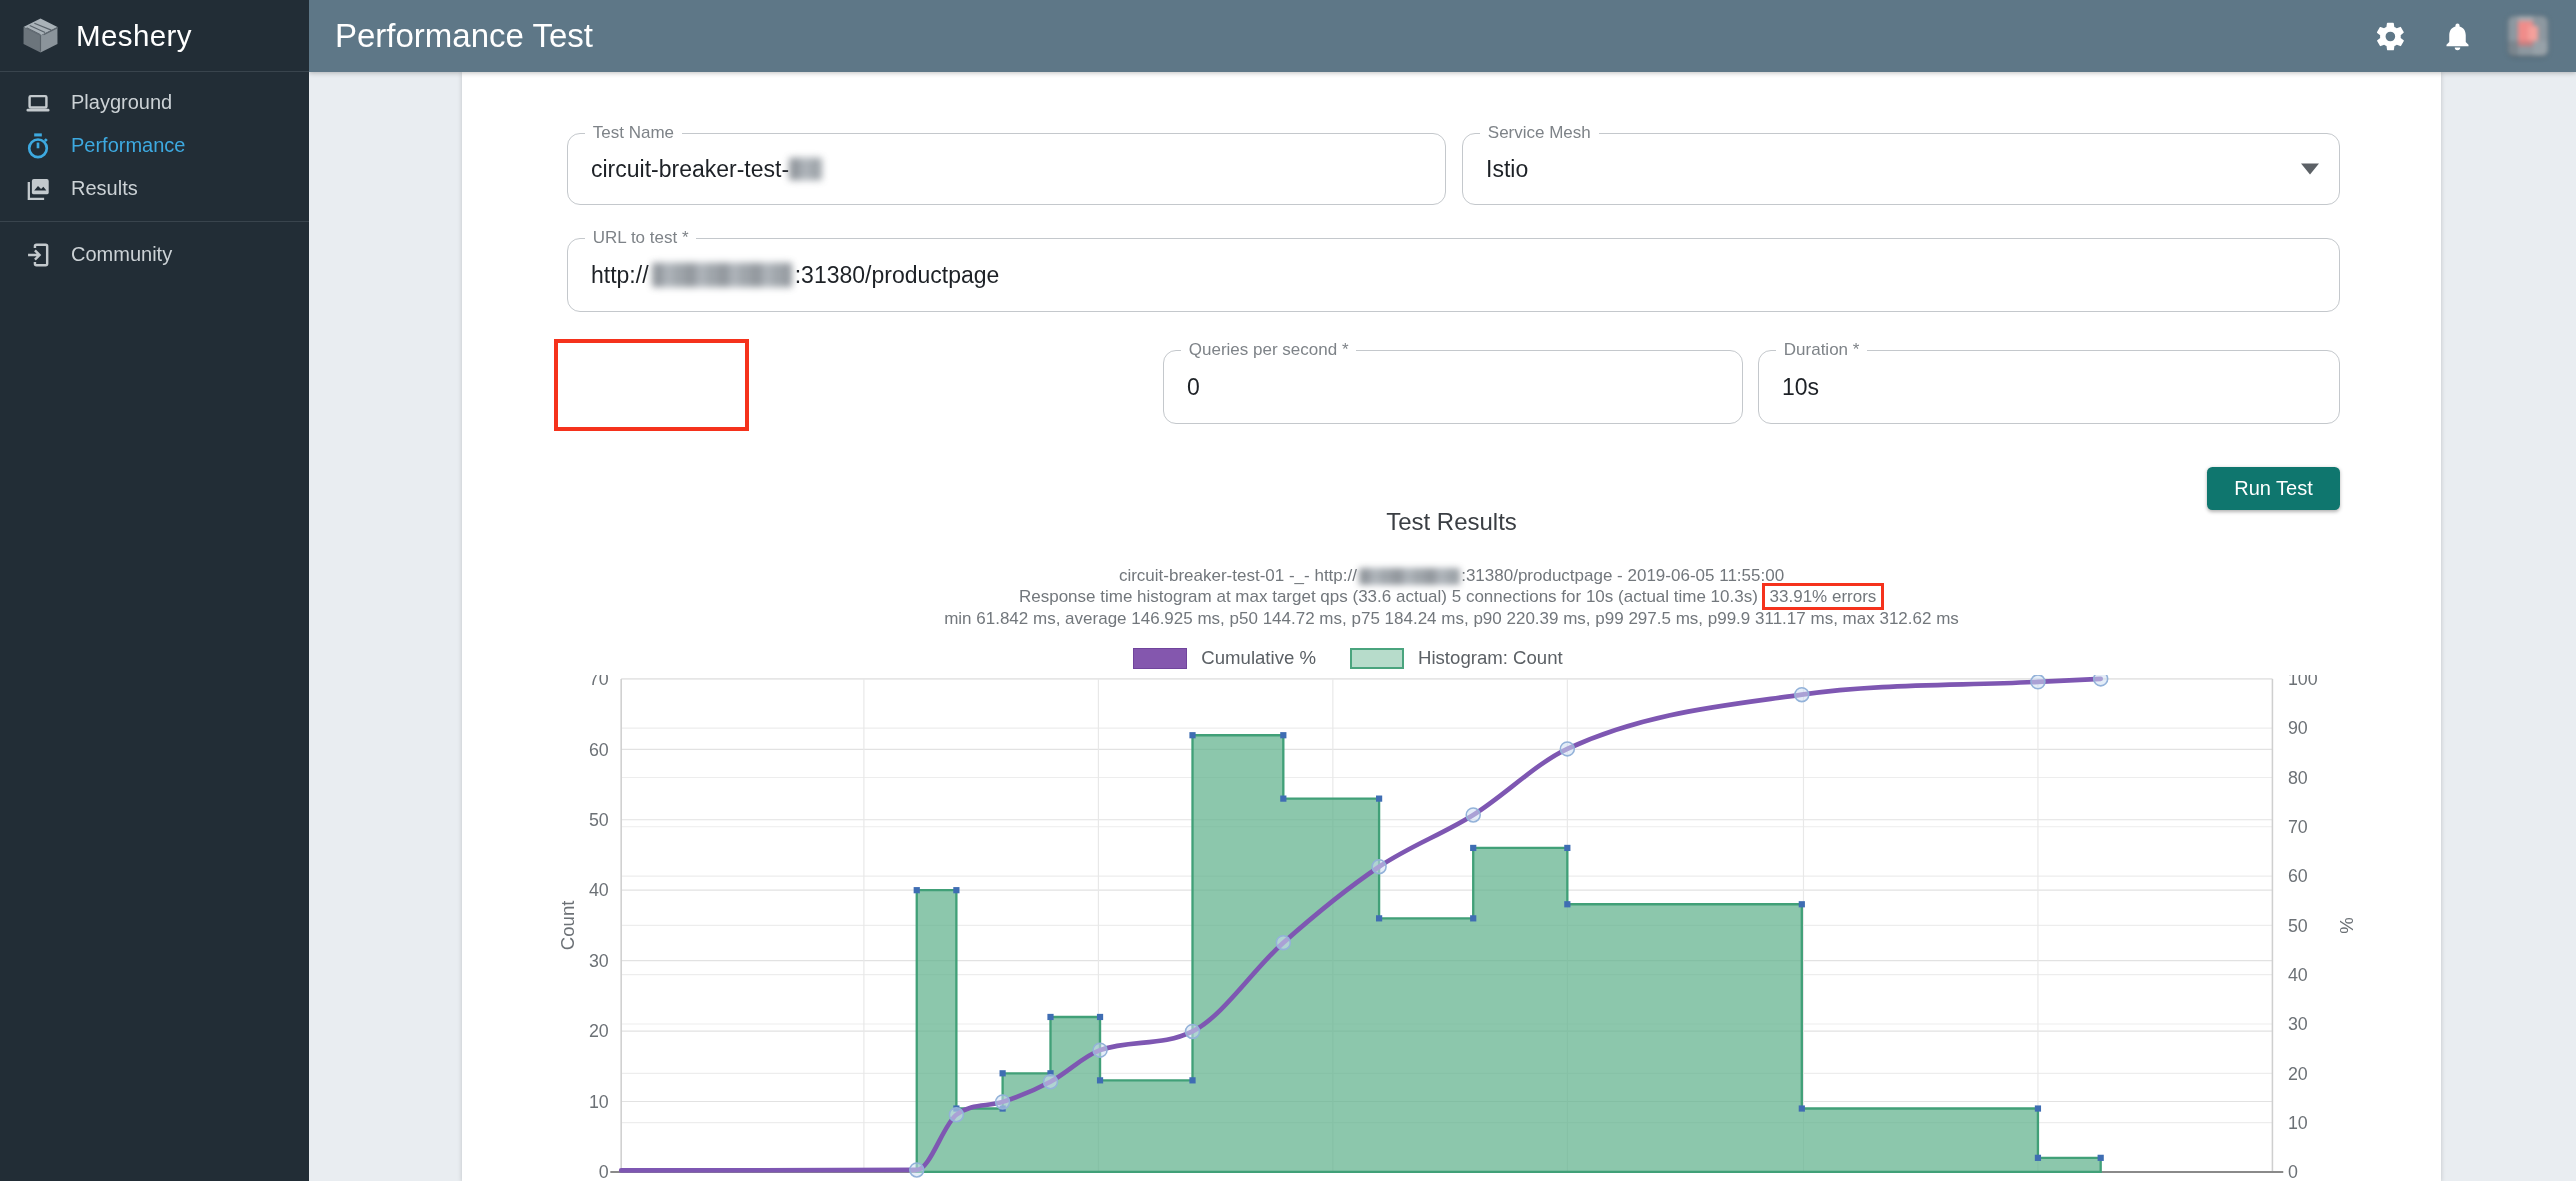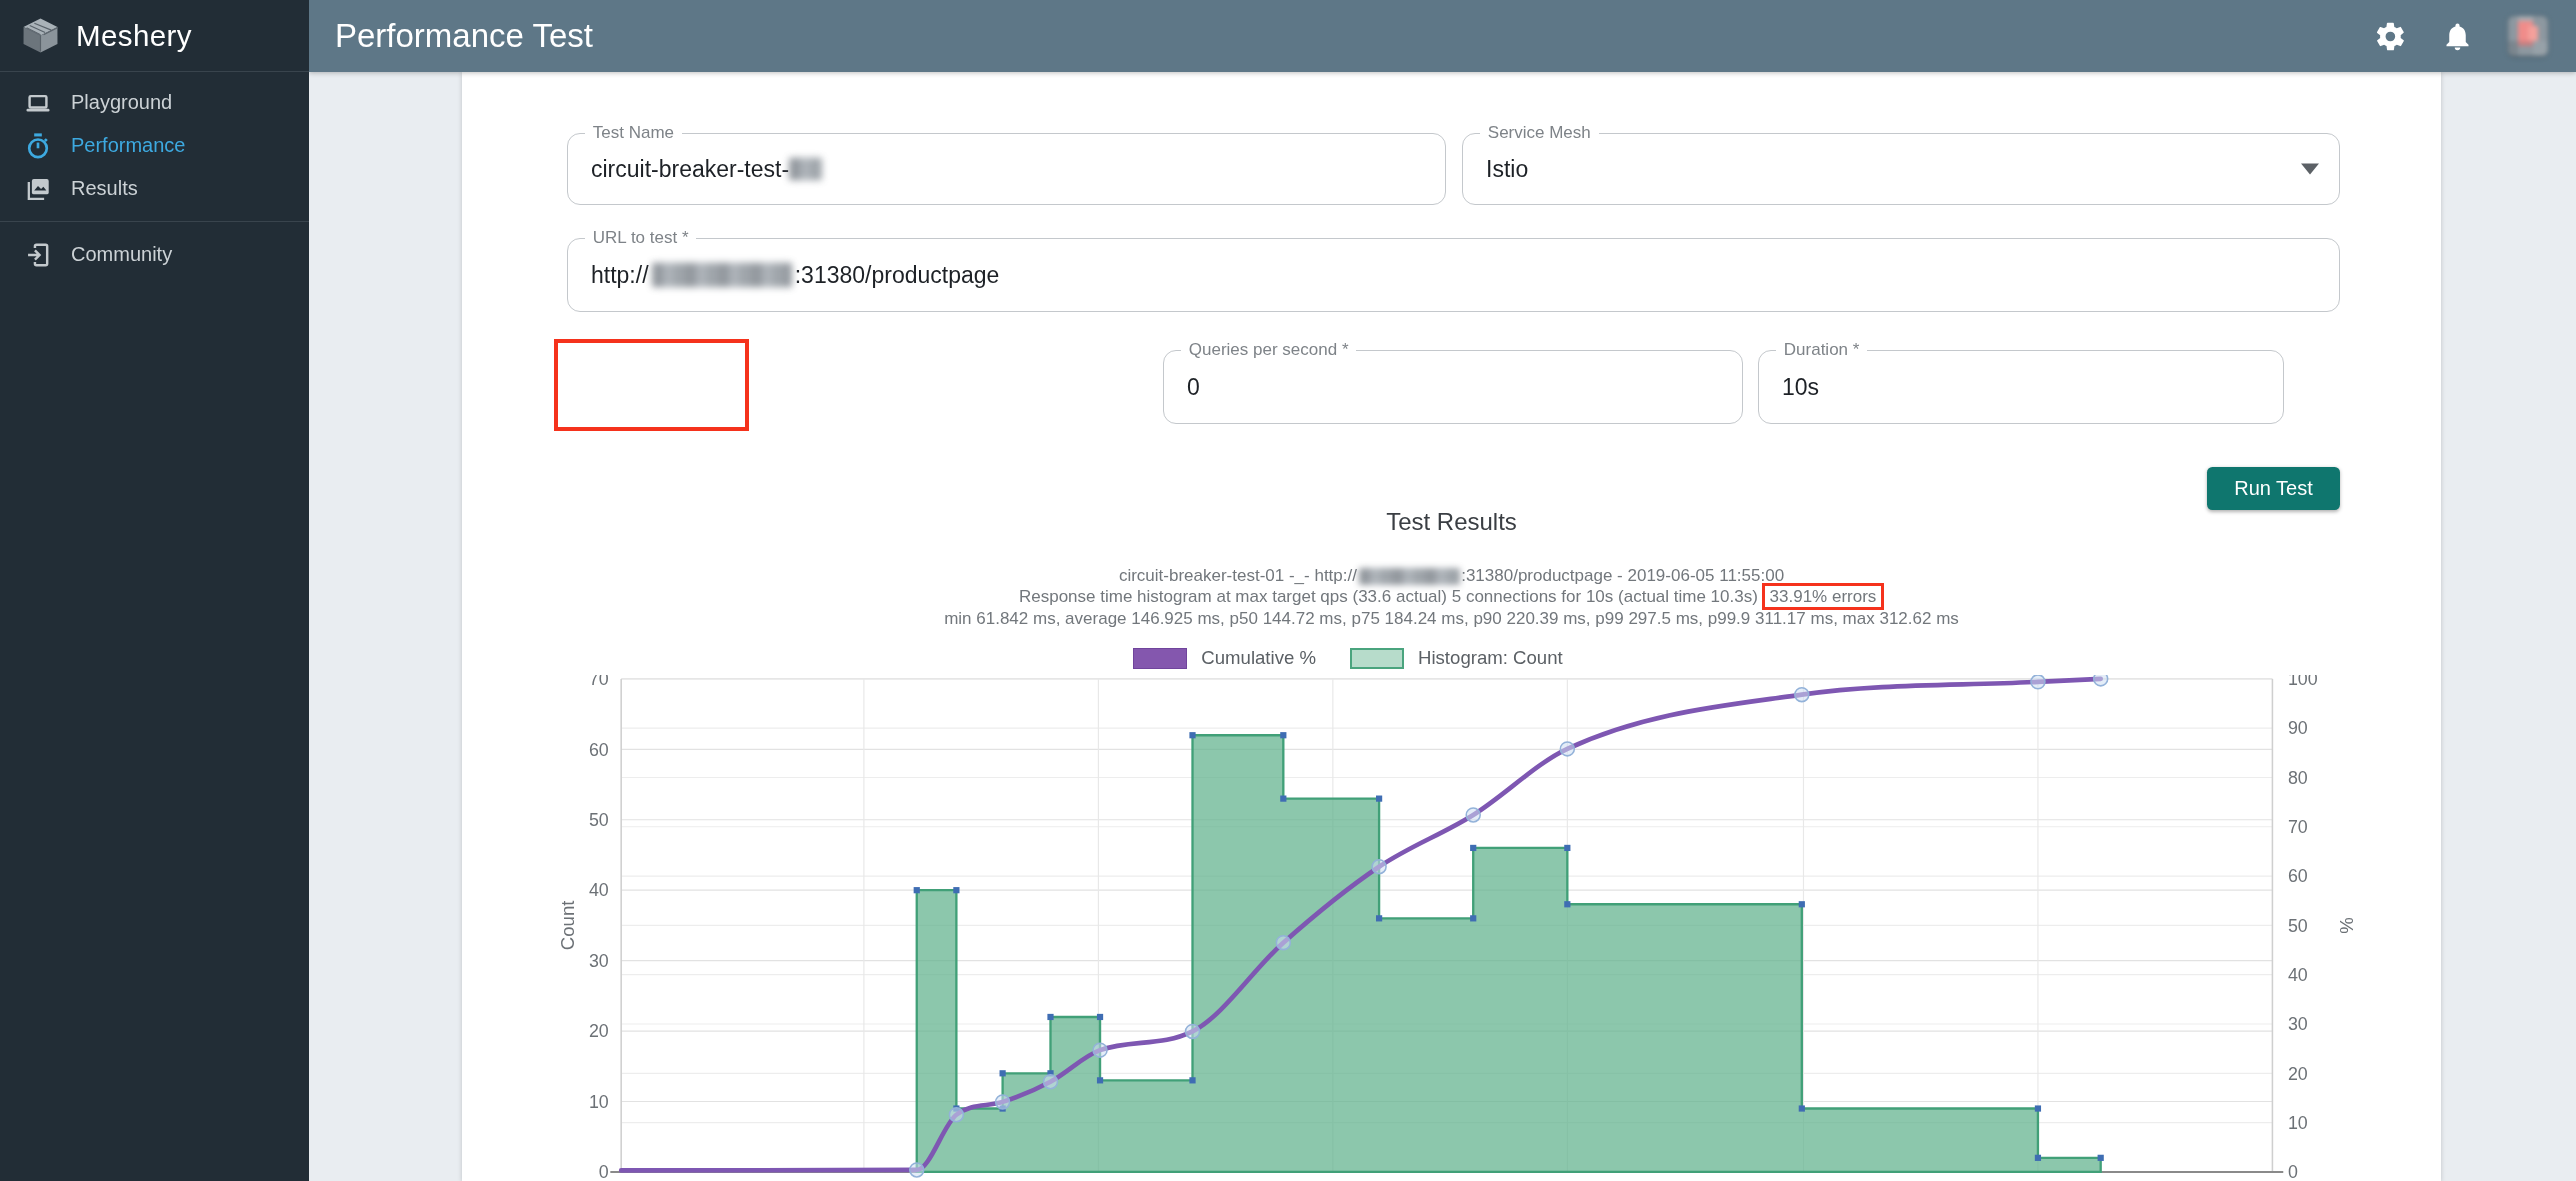--- a/index.html
+++ b/index.html
@@ -160,21 +160,21 @@
         <span>http://</span>
         <span class="redact" style="width:140px;height:25px;margin:0 3.1px;"></span>
         <span>:31380/productpage</span>
       </span>
   </div>
 
   <div class="field" style="left:701px; top:278px; width:580px; height:74px;">
     <span class="flabel">Queries per second *</span>
     <span class="fvalue">0</span>
   </div>
-  <div class="field" style="left:1296px; top:278px; width:526px; height:74px;">
+  <div class="field" style="left:1296px; top:278px; width:582px; height:74px;">
     <span class="flabel">Duration *</span>
     <span class="fvalue">10s</span>
   </div>
 
   <div class="annotation-box" style="left:92px; top:267px; width:195px; height:92px;"></div>
 
   <button class="run-btn">Run Test</button>
 
   <div class="results-heading">Test Results</div>
   <div class="sub" style="top:494px;">

